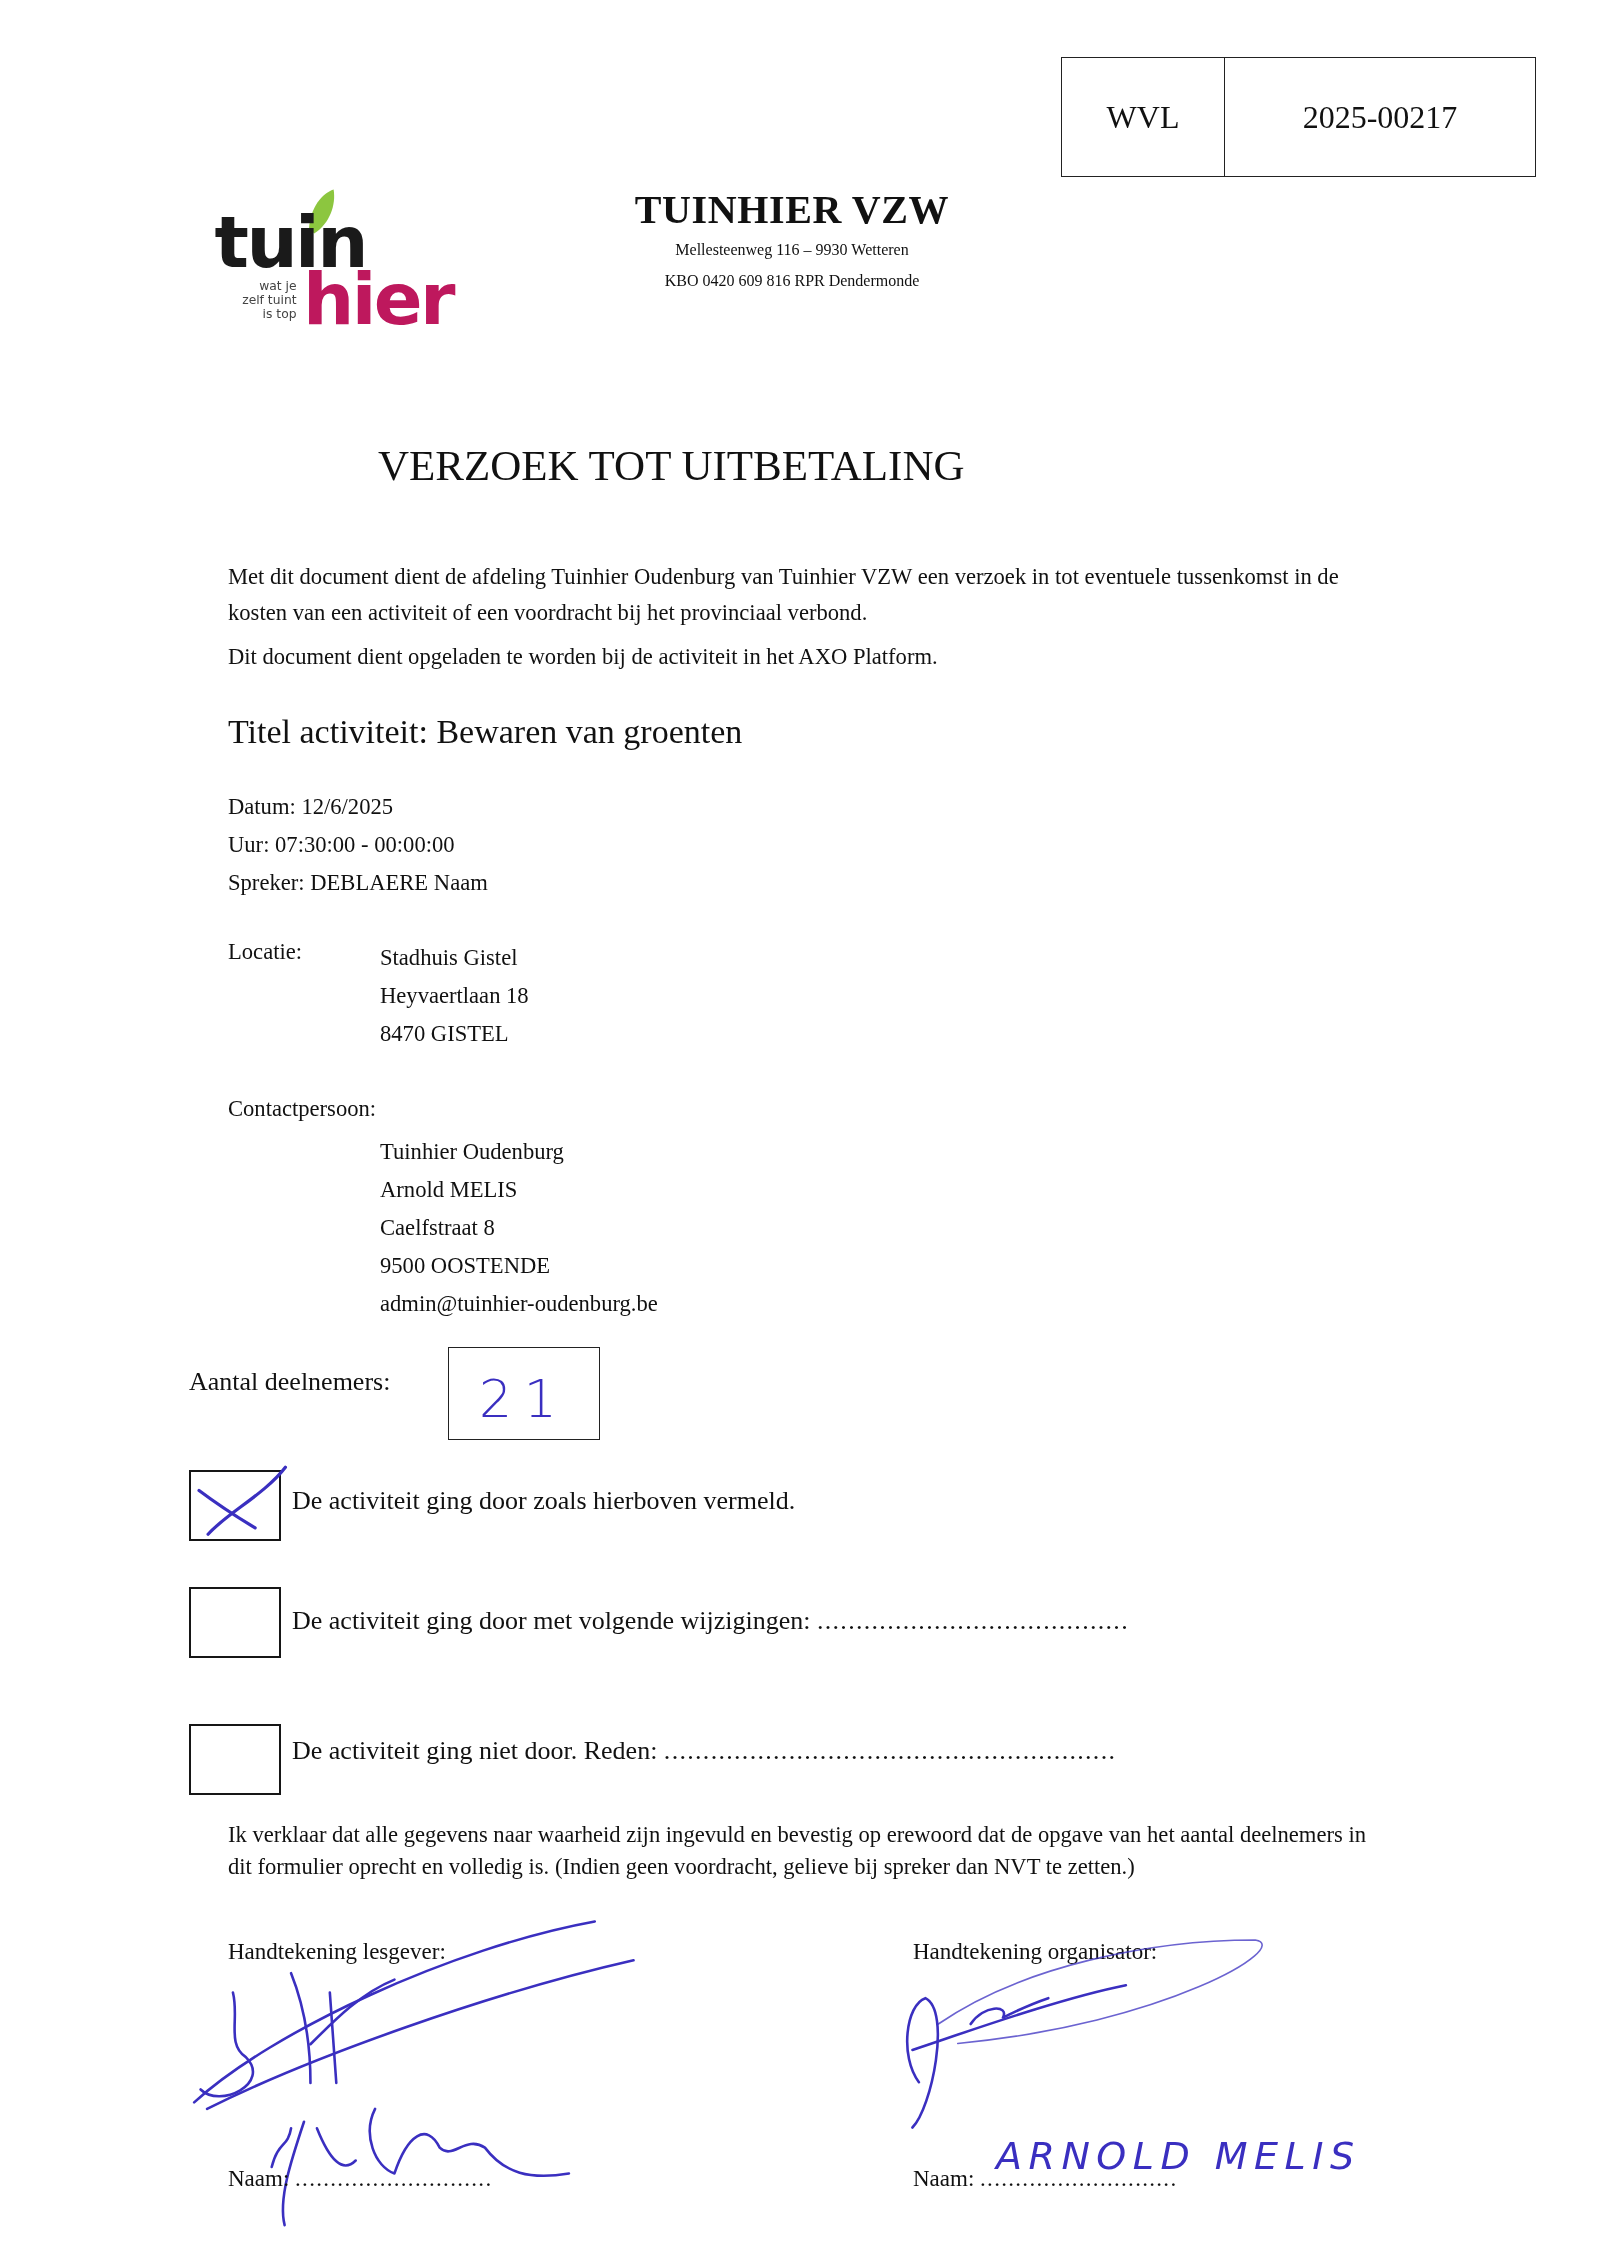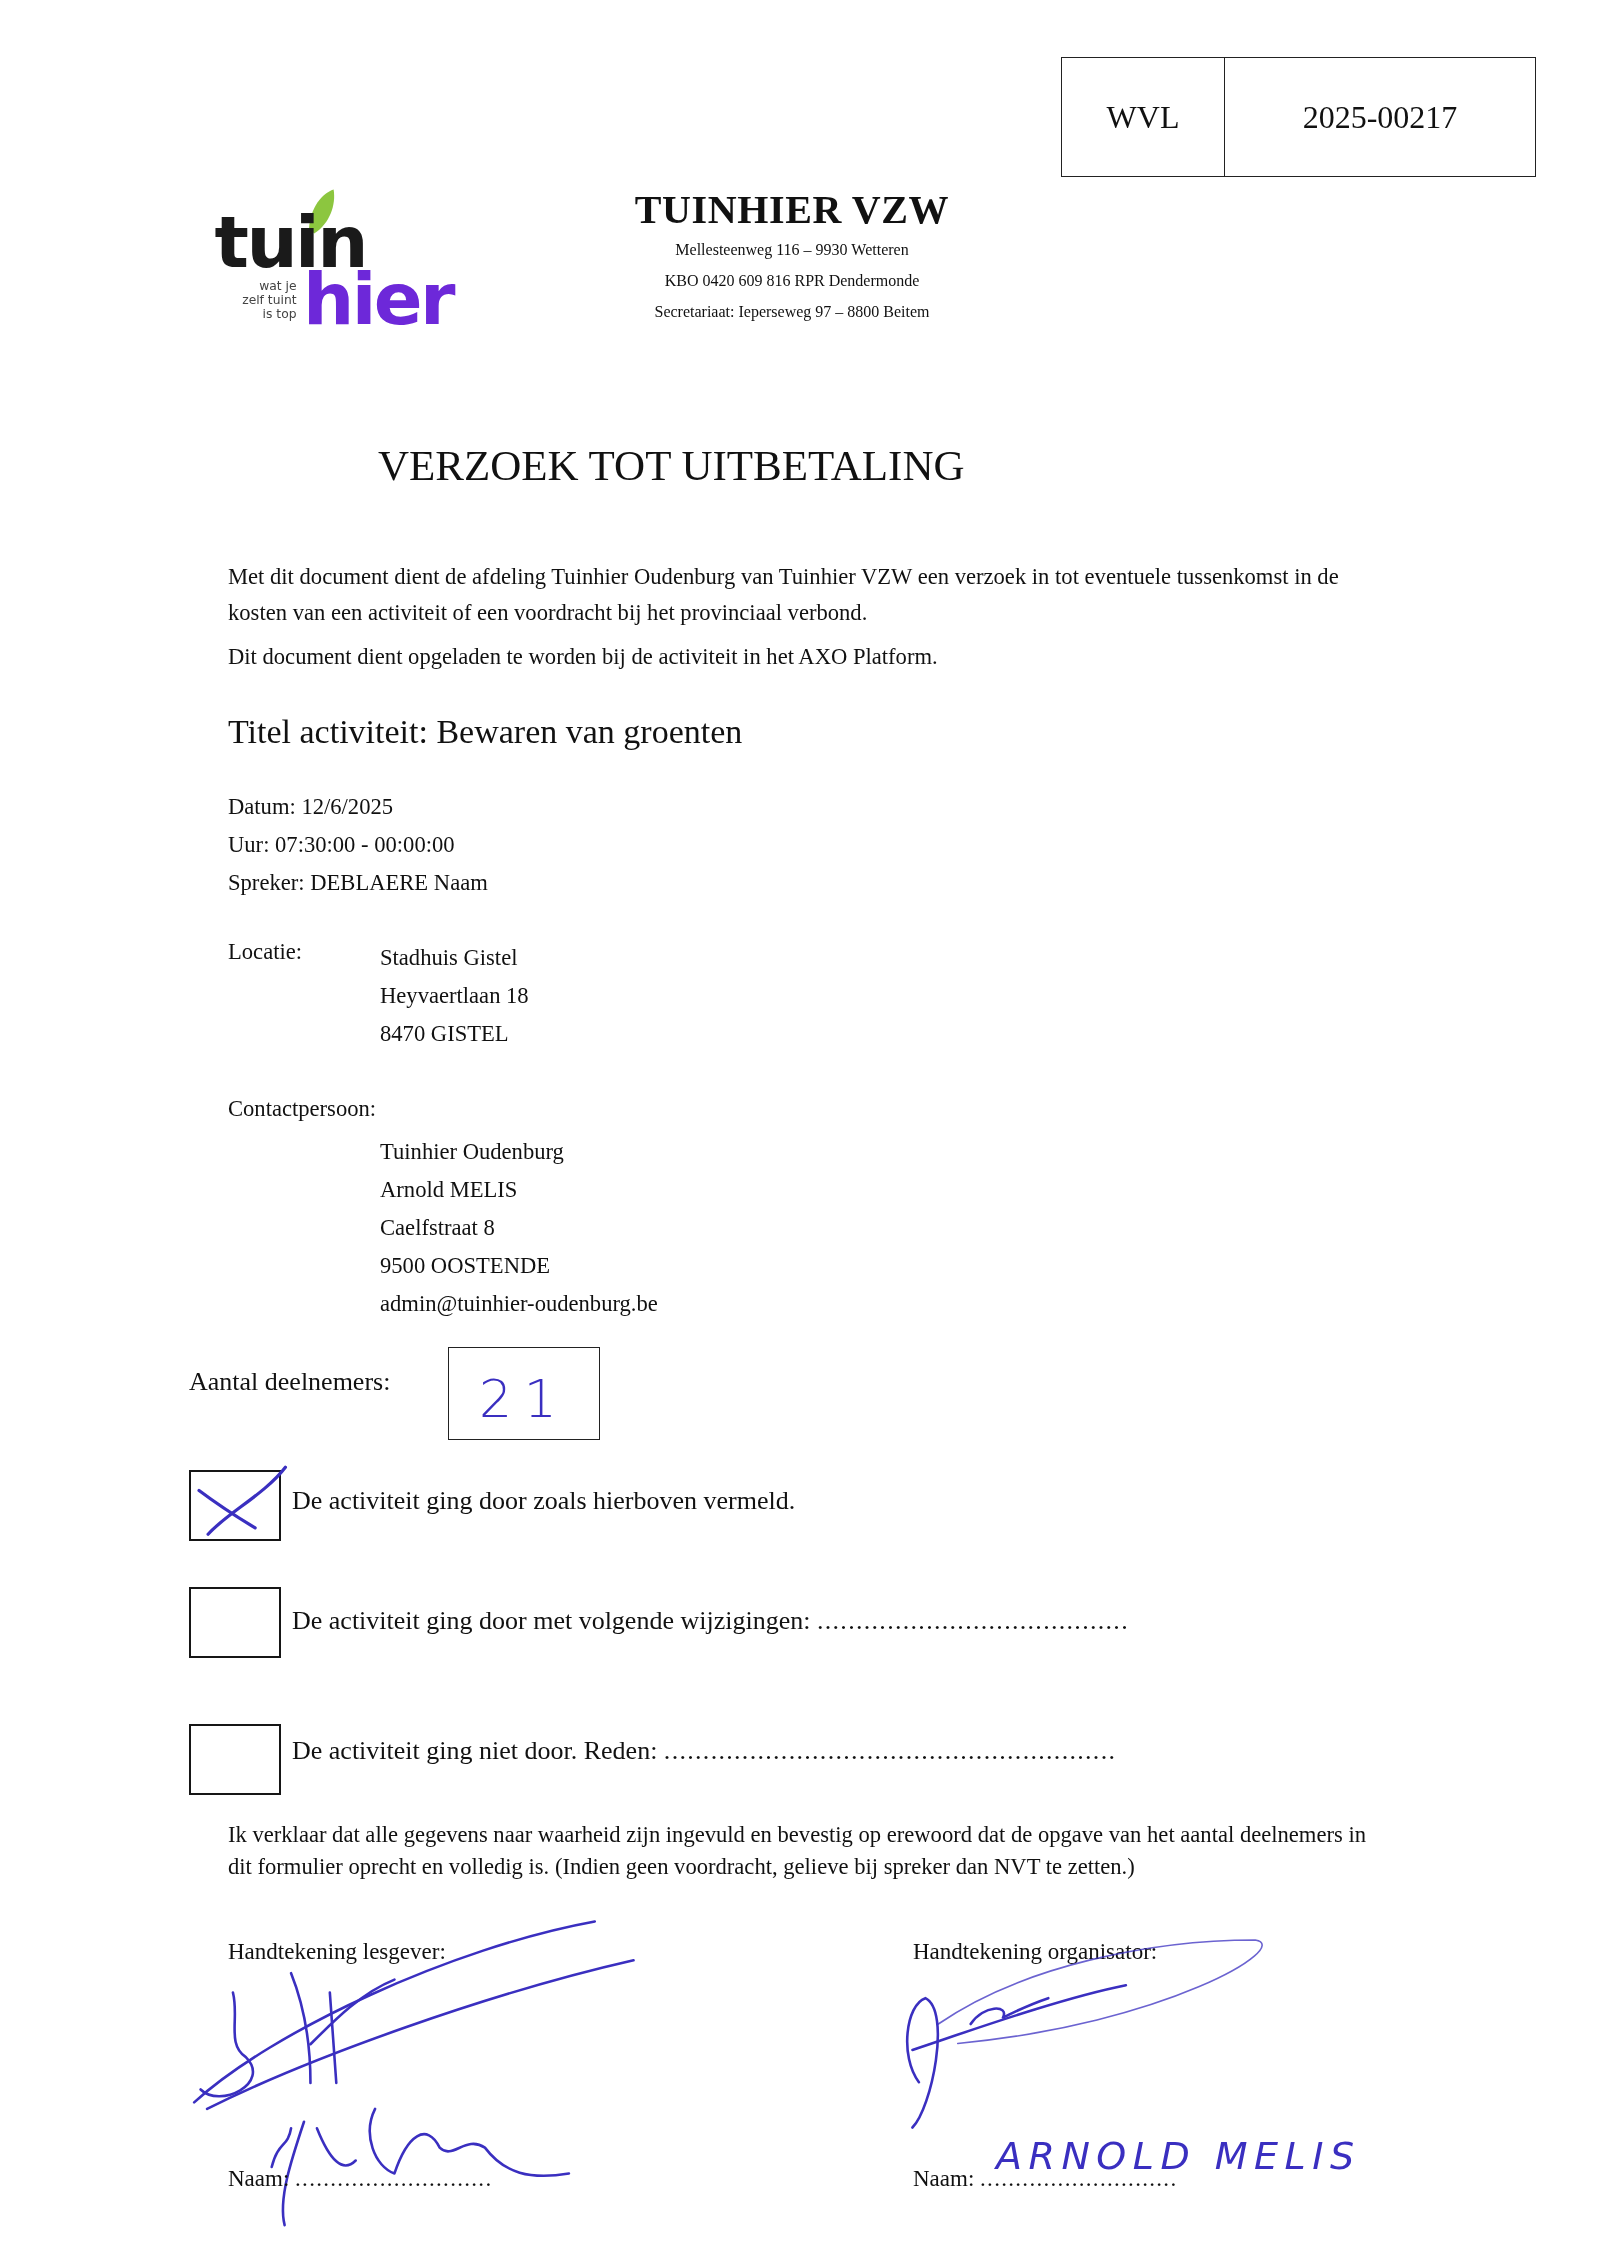--- a/index.html
+++ b/index.html
@@ -47,33 +47,32 @@
 <div class="abs ref-box">
   <div class="cell c1">WVL</div>
   <div class="cell c2">2025-00217</div>
 </div>
 
 <div class="abs logo">
   <svg width="207" height="149" viewBox="0 0 320 230">
     <path d="M150 62 C 152 30, 170 8, 188 2 C 192 25, 182 55, 158 70 Z" fill="#8cc63f"></path>
   </svg>
   <div class="abs" style="left:2.6px;top:19.4px;font-family:'DejaVu Sans',sans-serif;font-size:72px;font-weight:bold;letter-spacing:-2.6px;color:#1a1a1a;line-height:71px;">tuin</div>
-  <div class="abs" style="left:91px;top:76px;font-family:'DejaVu Sans',sans-serif;font-size:72px;font-weight:bold;letter-spacing:-2.6px;color:#6d28d9;line-height:71px;">hier</div>
+  <div class="abs" style="left:91px;top:76px;font-family:'DejaVu Sans',sans-serif;font-size:72px;font-weight:bold;letter-spacing:-2.6px;color:#be185d;line-height:71px;">hier</div>
   <div class="abs" style="left:6.5px;top:91px;width:78px;text-align:right;font-family:'DejaVu Sans',sans-serif;font-size:12.3px;line-height:14.2px;color:#444;">
     <div>wat je</div>
     <div>zelf tuint</div>
     <div>is top</div>
   </div>
 </div>
 
 <div class="abs org">
   <div class="name">TUINHIER VZW</div>
   <div class="line">Mellesteenweg 116 – 9930 Wetteren</div>
   <div class="line">KBO 0420 609 816 RPR Dendermonde</div>
-  <div class="line">Secretariaat: Ieperseweg 97 – 8800 Beitem</div>
 </div>
 
 <div class="abs doc-title">VERZOEK TOT UITBETALING</div>
 
 <div class="abs p intro">Met dit document dient de afdeling Tuinhier Oudenburg van Tuinhier VZW een verzoek in tot eventuele tussenkomst in de kosten van een activiteit of een voordracht bij het provinciaal verbond.</div>
 <div class="abs p intro2" style="top:639px">Dit document dient opgeladen te worden bij de activiteit in het AXO Platform.</div>
 
 <div class="abs act-title">Titel activiteit: Bewaren van groenten</div>
 
 <div class="abs meta">

